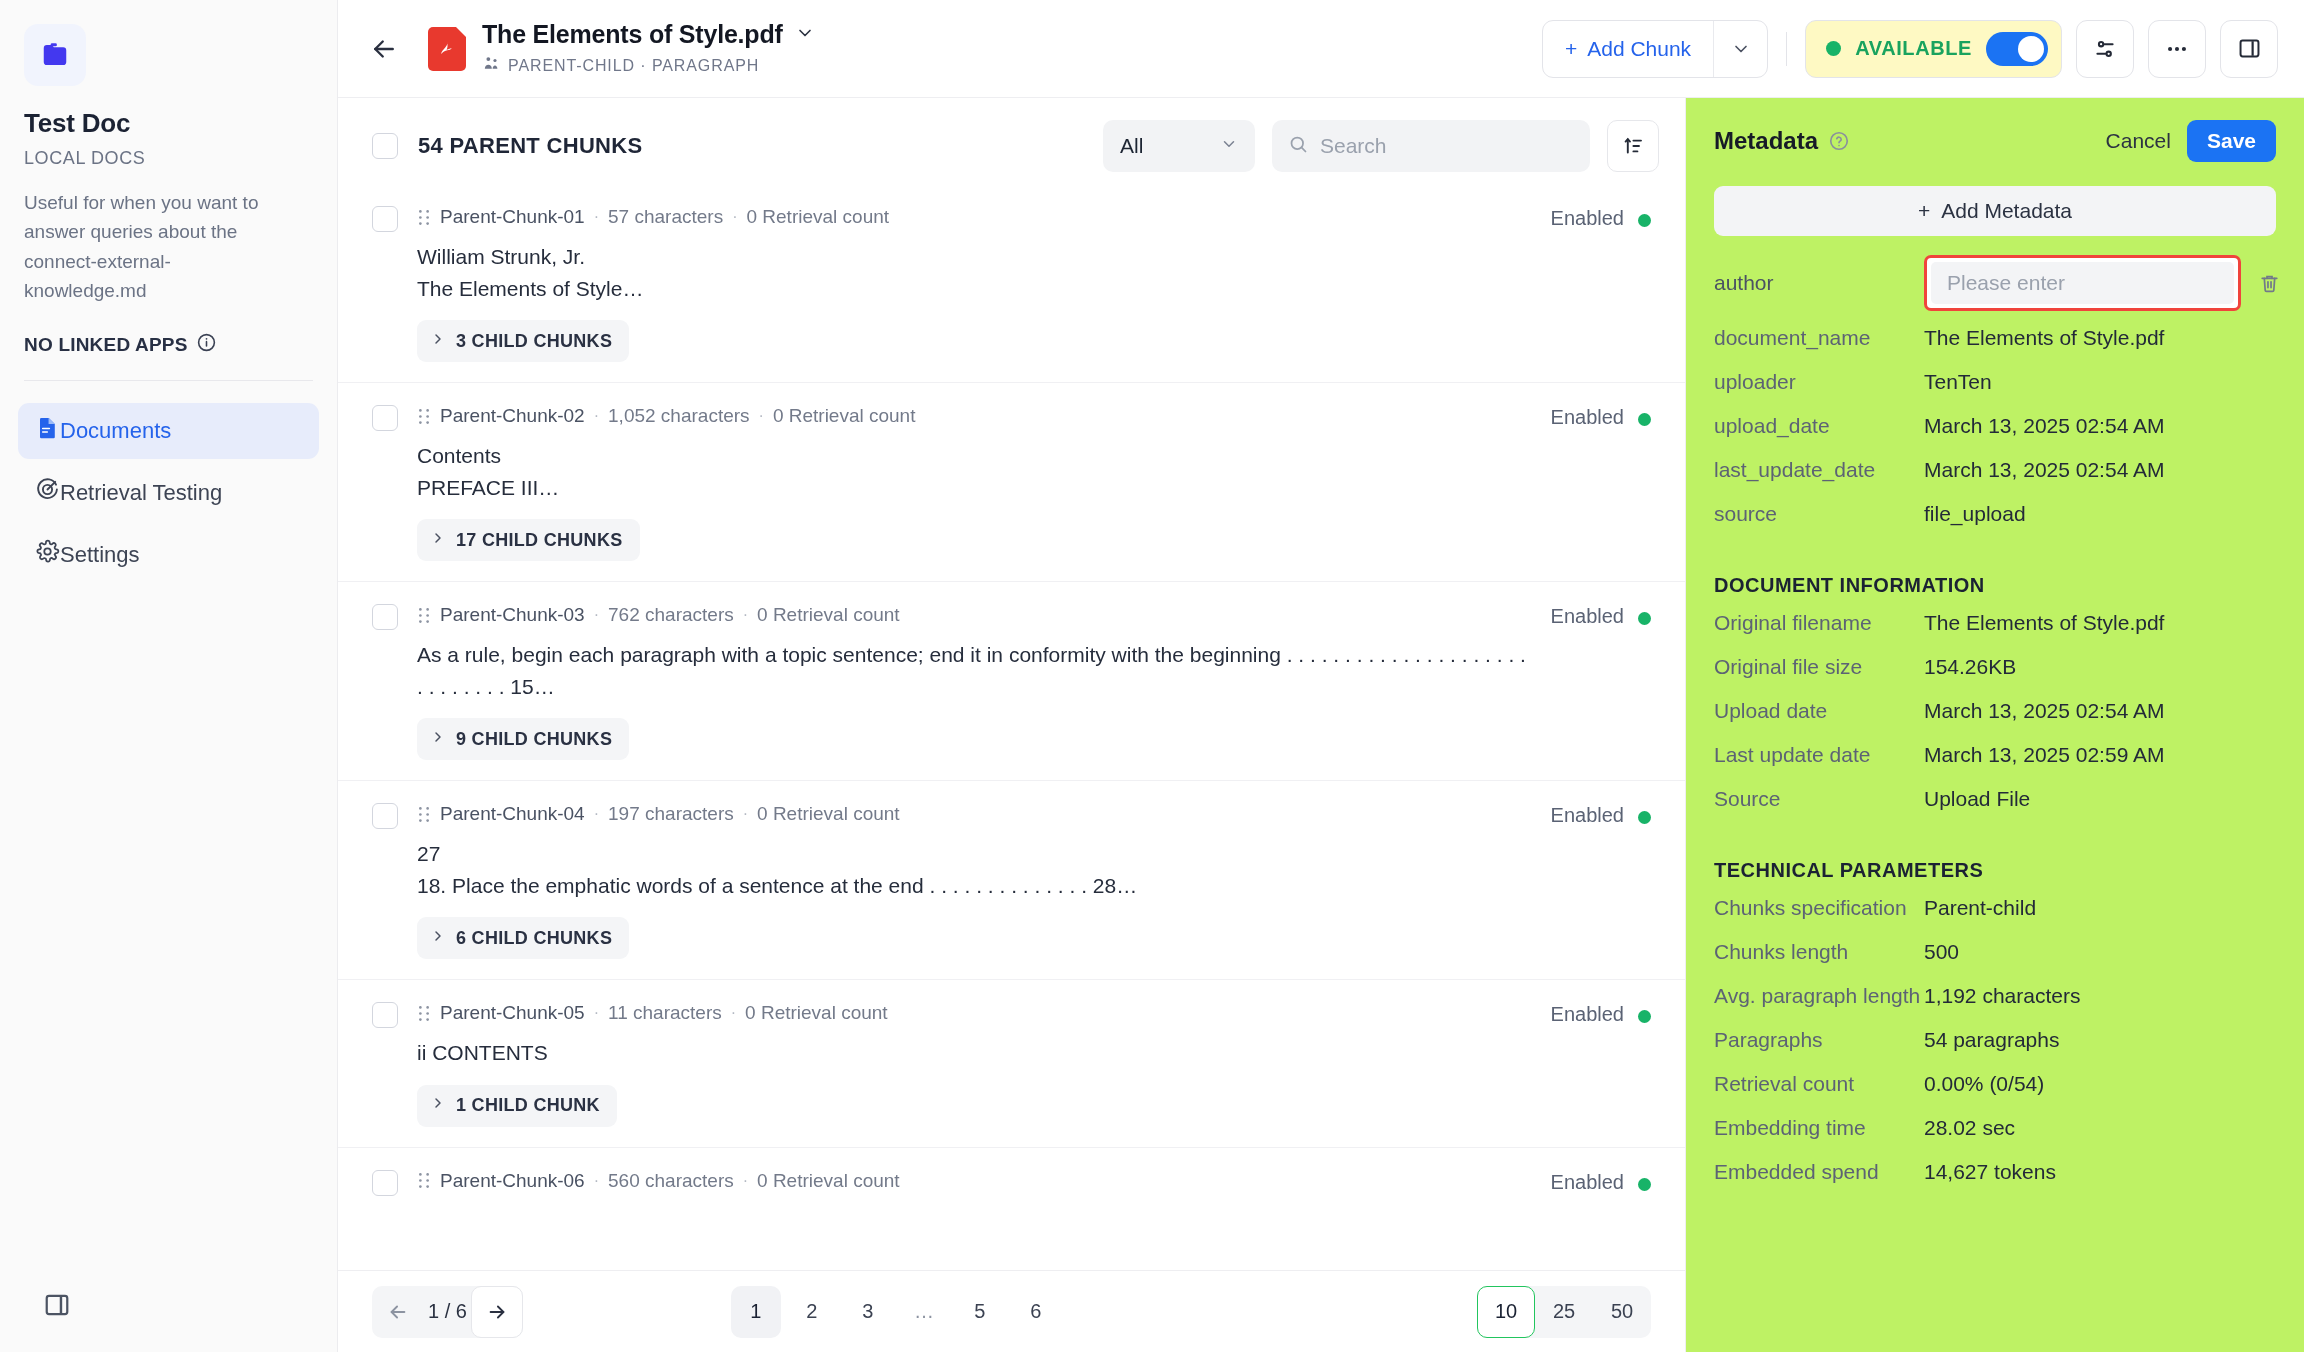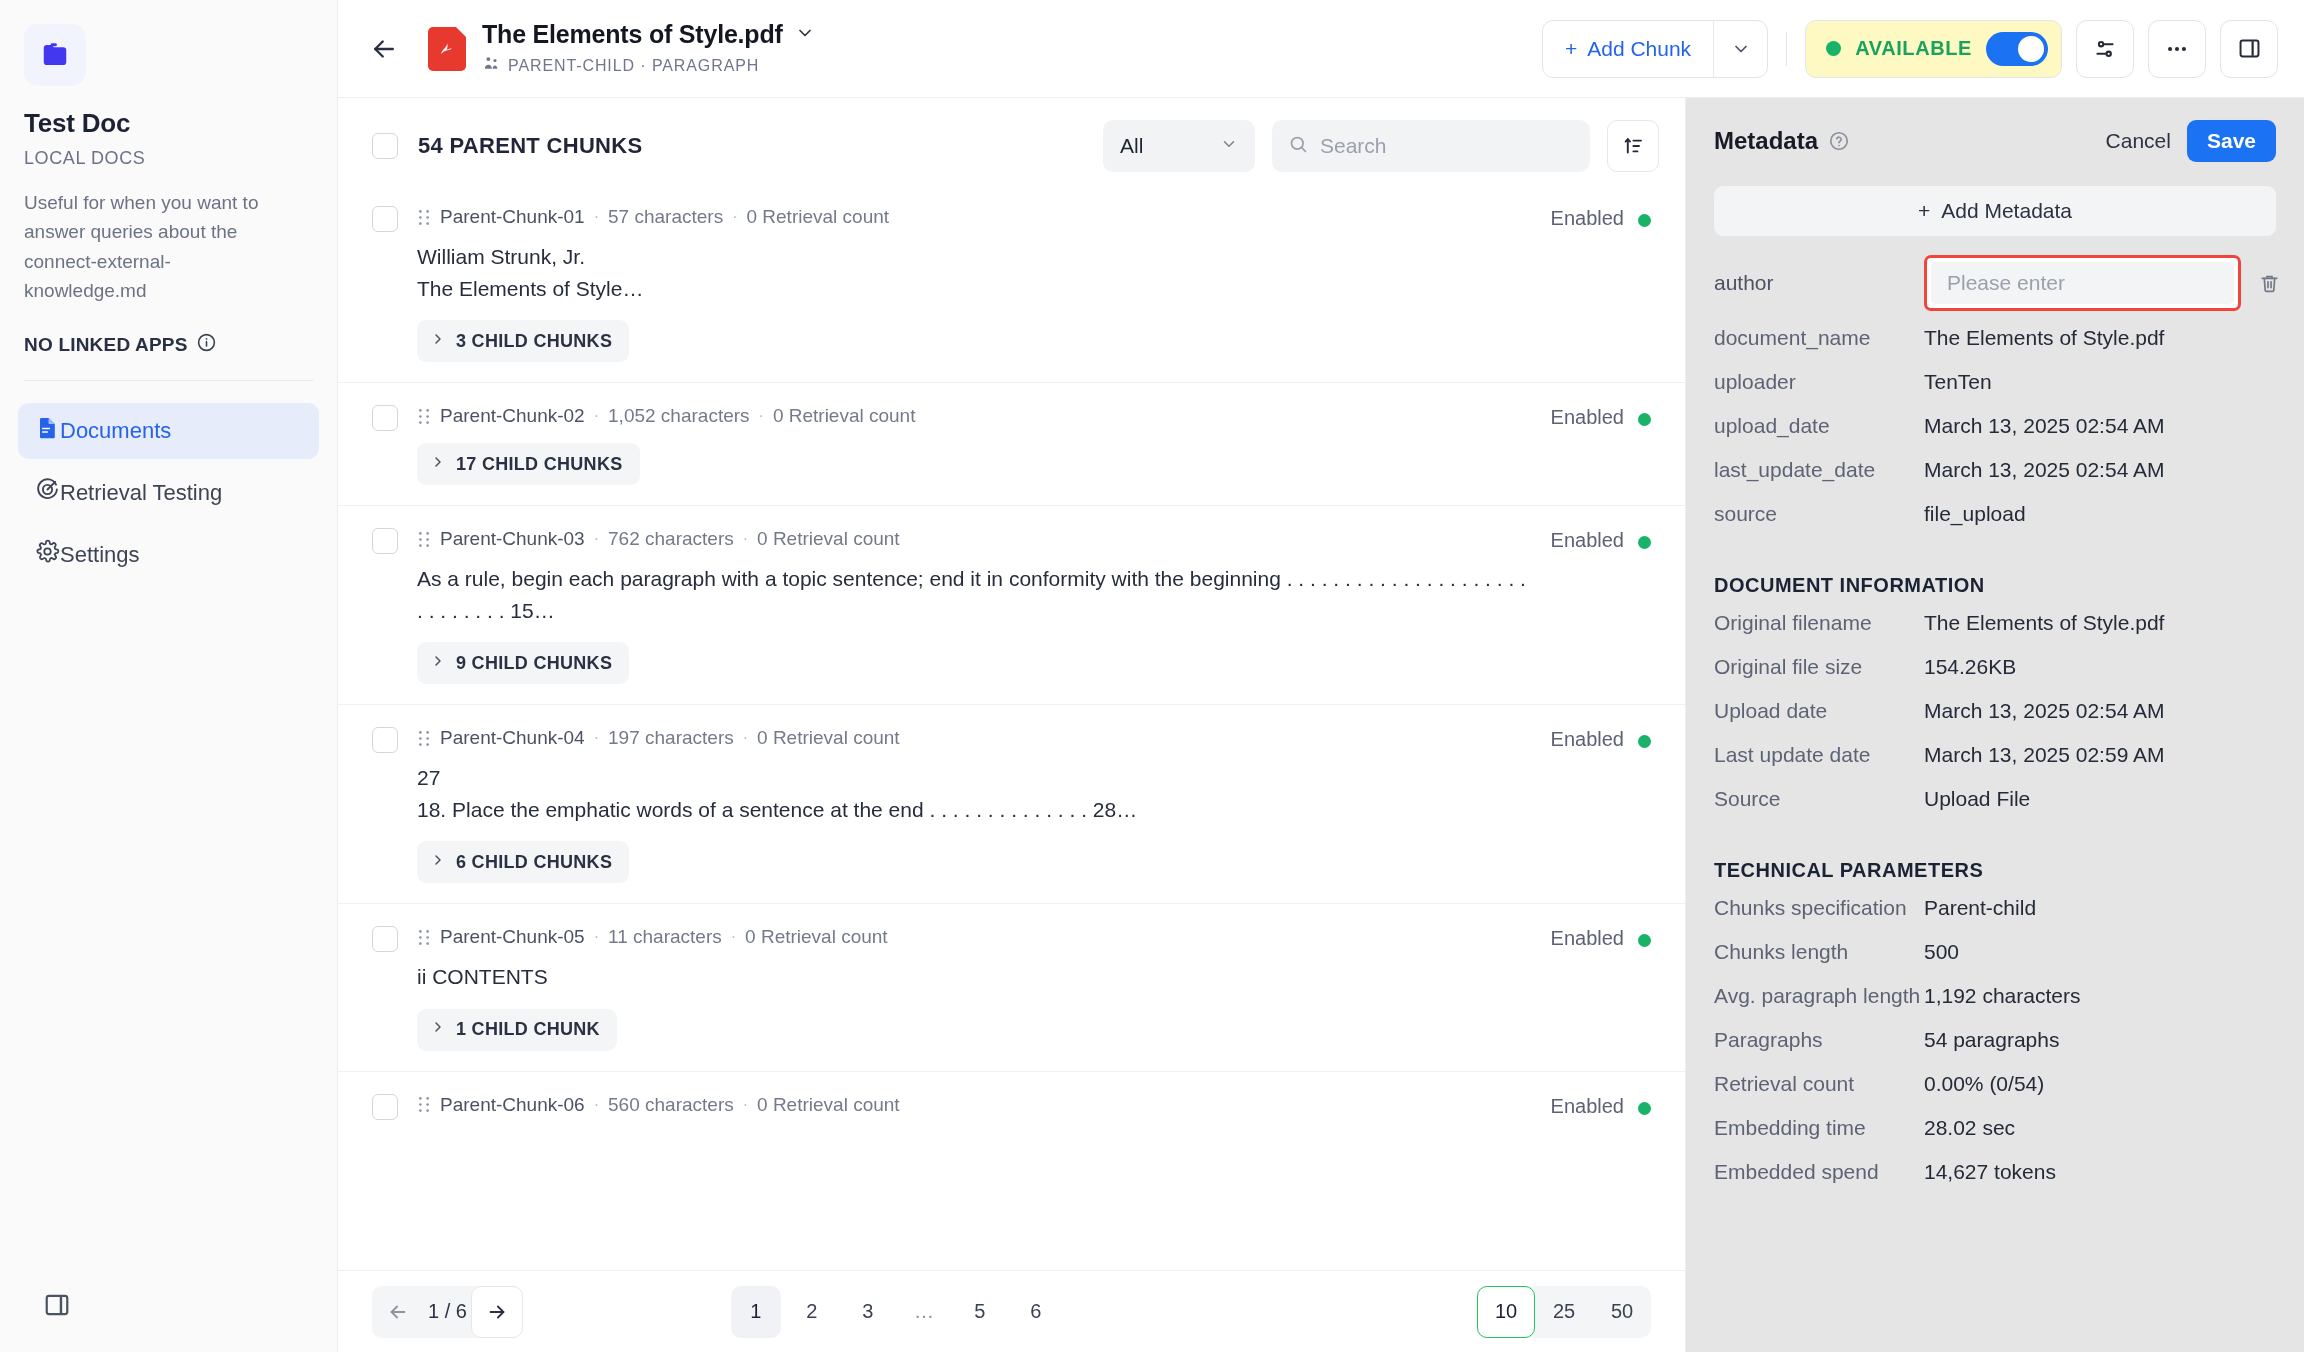--- a/index.html
+++ b/index.html
@@ -227,21 +227,21 @@
   }
   .pg-size {
     min-width: 58px; height: 52px; padding: 0 14px; border-radius: 10px;
     display: flex; align-items: center; justify-content: center;
     font-size: 20px; color: #3b4252; cursor: pointer;
   }
   .pg-size.active { background: #fff; border: 1px solid #22c55e; color: #1b2233; }
 
   
   .meta-panel {
-    width: 618px; flex: 0 0 618px; background: #e5e5e5;
+    width: 618px; flex: 0 0 618px; background: #bef264;
     padding: 22px 28px 0 28px; overflow: hidden;
   }
   .meta-head { display: flex; align-items: center; margin-bottom: 24px; }
   .meta-title { font-size: 24px; font-weight: 700; color: #161b27; }
   .help-icon { margin-left: 10px; color: #8a909d; display: flex; align-items: center; }
   .meta-actions { margin-left: auto; display: flex; align-items: center; gap: 16px; }
   .btn-cancel { font-size: 21px; color: #2c3342; cursor: pointer; }
   .btn-save {
     background: #1b73f3; color: #fff; border-radius: 9px;
     padding: 9px 20px; font-size: 21px; font-weight: 700; cursor: pointer;
@@ -513,20 +513,22 @@
                       <circle cx="2" cy="12" r="1.1"></circle>
                       <circle cx="8" cy="12" r="1.1"></circle>
                     </svg>
                 </span>
                 <span class="chunk-id">Parent-Chunk-02</span>
                 <span class="meta-dot">·</span>
                 <span>1,052 characters</span>
                 <span class="meta-dot">·</span>
                 <span>0 Retrieval count</span>
               </div>
+              <div class="chunk-text">Contents
+PREFACE III…</div>
               <div class="child-pill">
                 <span>
                   <svg width="16" height="16" viewBox="0 0 24 24" fill="none" stroke="#4a5161" stroke-width="2.2" stroke-linecap="round" stroke-linejoin="round">
                       <path d="m9 6 6 6-6 6"></path>
                     </svg>
                 </span>
                 <span>17 CHILD CHUNKS</span>
               </div>
             </div>
             <div class="chunk-right">

